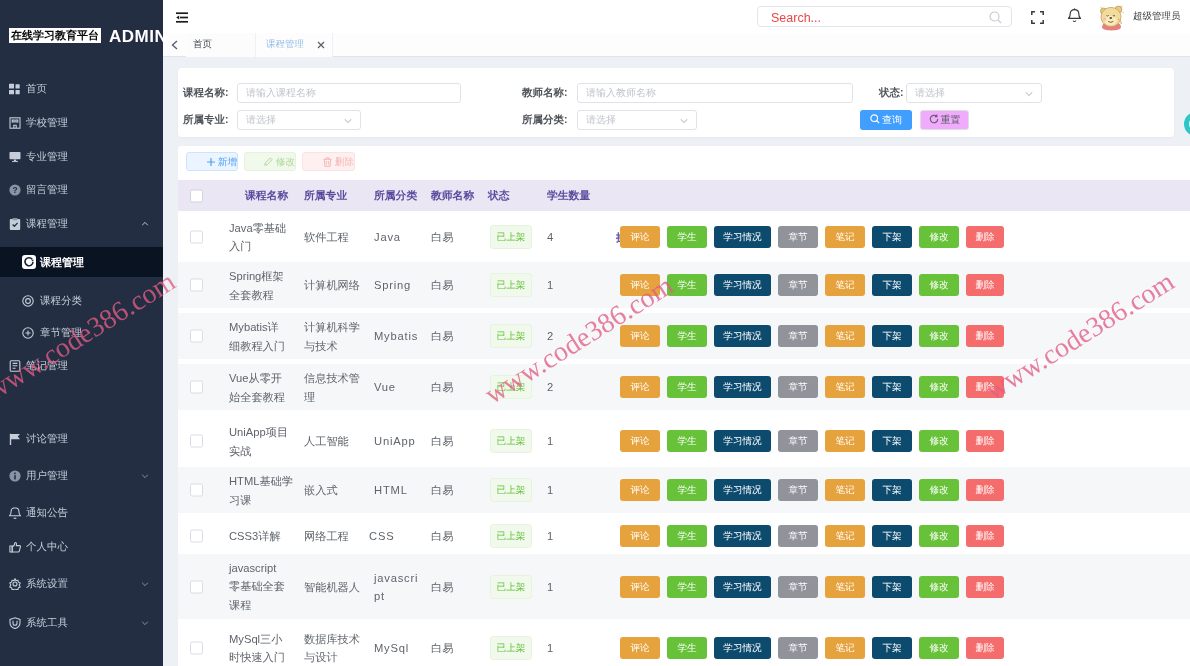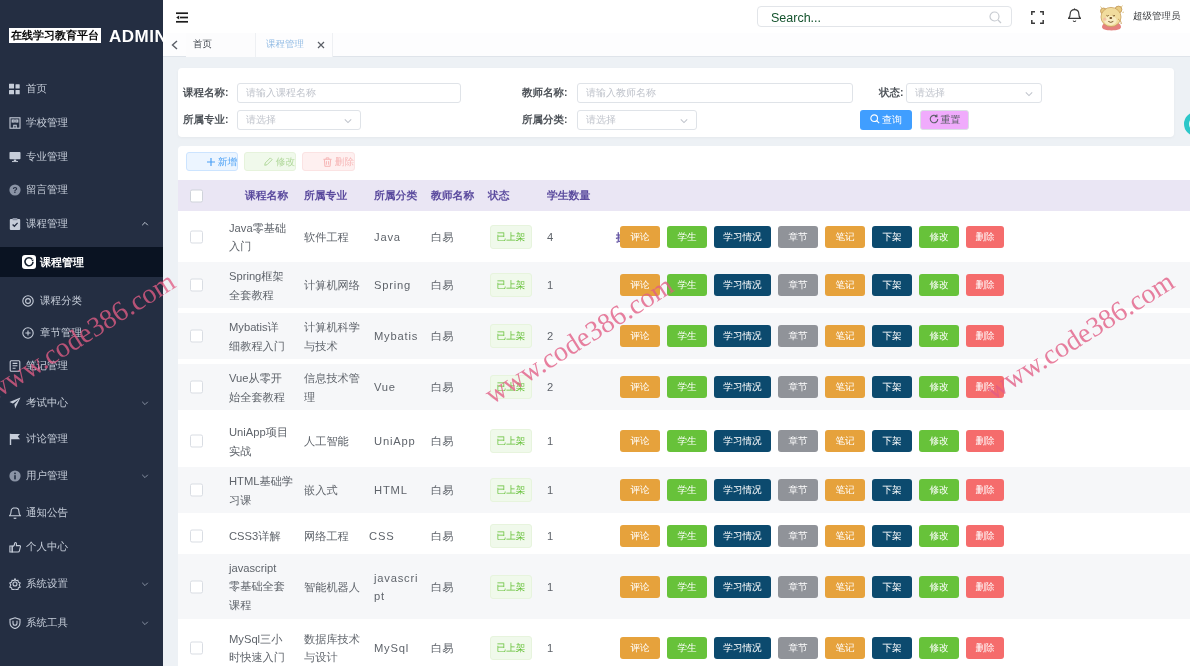--- a/index.html
+++ b/index.html
@@ -14,21 +14,21 @@
 .mi svg.ic{position:absolute;left:9px;top:50%;transform:translateY(-50%);}
 .mi .caret{position:absolute;right:14px;top:50%;transform:translateY(-50%);width:8px;height:8px;}
 .smi .txt{left:40px;}
 .smi svg.ic{left:22px;}
 #active-sub{position:absolute;left:0;top:247px;width:163px;height:30px;background:#0a1322;}
 
 #header{position:absolute;left:163px;top:0;width:1027px;height:33px;background:#fff;z-index:2;}
 #tabbar{position:absolute;left:163px;top:33px;width:1027px;height:24px;background:#fdfdfe;border-bottom:1px solid #dfe4ea;z-index:2;}
 .tab{position:absolute;top:0;height:24px;border-right:1px solid #eef0f3;font-size:9.5px;}
 #search-box{position:absolute;left:594px;top:6px;width:255px;height:21px;border:1px solid #e2e5e9;border-radius:4px;background:#fff;}
-#search-box span{position:absolute;left:13px;top:4px;font-size:12.5px;color:#14532d;}
+#search-box span{position:absolute;left:13px;top:4px;font-size:12.5px;color:#ef4444;}
 .hname{position:absolute;left:970px;top:10px;font-size:9.5px;color:#36383b;white-space:nowrap;}
 
 #card1{position:absolute;left:178px;top:68px;width:996px;height:69px;background:#fff;border-radius:4px;box-shadow:0 1px 3px rgba(0,0,0,.04);z-index:1;}
 #card2{position:absolute;left:178px;top:146px;width:1012px;height:520px;background:#fff;border-radius:4px 0 0 0;z-index:1;}
 .flabel{position:absolute;font-size:10.5px;color:#4e5359;font-weight:bold;white-space:nowrap;}
 .finput{position:absolute;height:20px;border:1px solid #dfe3e8;border-radius:3px;background:#fff;font-size:10px;color:#c0c4cc;line-height:18px;padding-left:8px;}
 .fcaret{position:absolute;width:8px;height:8px;}
 
 .tbtn{position:absolute;top:6px;height:19px;border-radius:3px;font-size:9.6px;line-height:17px;text-align:right;}
 
@@ -125,29 +125,20 @@
       <span class="txt">章节管理</span>
     </div>
   <div class="mi" style="top:354px;">
       <svg class="ic" width="12" height="12" viewBox="0 0 12 12">
         <g fill="none" stroke="#c6cdd9" stroke-width="1.1">
           <rect x="1.2" y="0.8" width="9.6" height="10.4" rx="1"></rect>
           <path d="M3.6 3.4h4.8M3.6 5.8h4.8M3.6 8.2h3"></path>
         </g>
       </svg>
       <span class="txt">笔记管理</span>
-    </div>
-  <div class="mi" style="top:390.5px;">
-      <svg class="ic" width="12" height="12" viewBox="0 0 12 12">
-        <path d="M11.5 0.5L0.5 5l3.4 1.6L10 2.2 5.4 7.4l0.8 4.1z" fill="#c6cdd9"></path>
-      </svg>
-      <span class="txt">考试中心</span>
-      <svg class="caret" viewBox="0 0 10 10">
-        <path d="M1.5 3.5L5 7l3.5-3.5" stroke="#8a93a5" stroke-width="1.2" fill="none"></path>
-      </svg>
     </div>
   <div class="mi" style="top:427px;">
       <svg class="ic" width="12" height="12" viewBox="0 0 12 12">
         <path d="M1.5 12V0.8" stroke="#c6cdd9" stroke-width="1.4"></path>
         <path d="M1.5 1h9.5l-2.2 2.6 2.2 2.6H1.5z" fill="#c6cdd9"></path>
       </svg>
       <span class="txt">讨论管理</span>
     </div>
   <div class="mi" style="top:464px;">
       <svg class="ic" width="12" height="12" viewBox="0 0 12 12">

